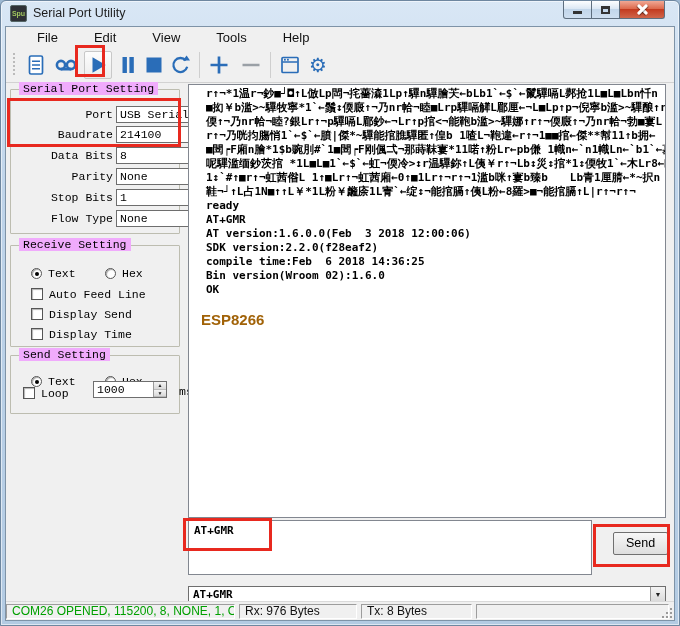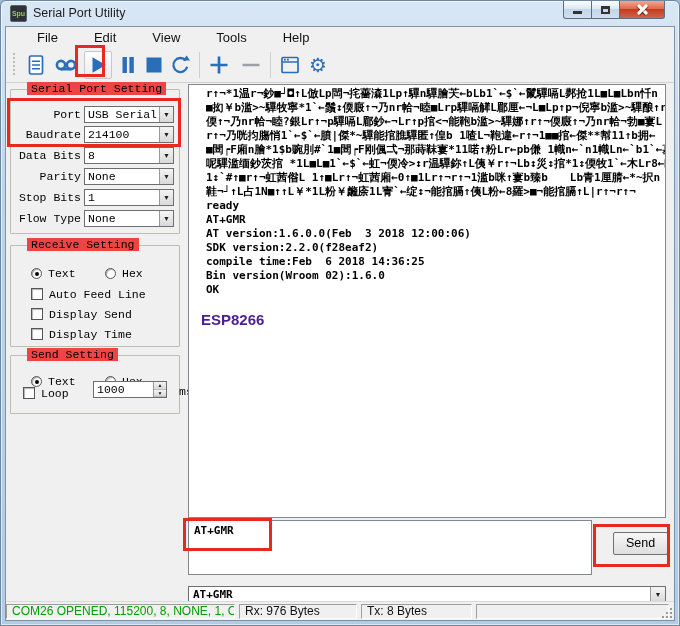--- a/index.html
+++ b/index.html
@@ -48,23 +48,23 @@
   .tb-grip{ width:2px; height:24px; margin-left:7px;
     background:repeating-linear-gradient(#bbb 0 2px, transparent 2px 4px); }
   .tb-ico{ width:26px; height:26px; display:flex; align-items:center; justify-content:center; }
   .tb-sep{ width:1px; height:26px; background:#cfcfcf; margin:0 6px; }
   .play-wrap{ width:28px; height:28px; border:1px solid #c8c8c8; border-radius:2px;
     background:linear-gradient(#fdfdfd,#ececec); display:flex; align-items:center; justify-content:center; }
   .gear-glyph{ font-family:"DejaVu Sans", sans-serif; font-size:20px; color:#2a6db8; line-height:1; }
 
   
   .groupbox{ position:absolute; border:1px solid #bdbdb0; border-radius:1px; }
-  .gb-title{ position:absolute; top:-8px; left:8px; background:#ef4444; padding:0 4px;
-    font-family:"Liberation Mono", monospace; font-size:11.5px; color:#000; white-space:nowrap;margin-left:8px; }
-  .fieldrow{ position:absolute; height:17px; }
+  .gb-title{ position:absolute; top:-8px; left:8px; background:#f0abfc; padding:0 4px;
+    font-family:"Liberation Mono", monospace; font-size:11.5px; color:#000; white-space:nowrap; }
+  .fieldrow{ position:absolute; height:17px;margin-left:32px; }
   .f-label{ position:absolute; right:98px; top:2px; width:90px; text-align:right;
     font-family:"Liberation Mono", monospace; font-size:11.5px; color:#000; white-space:nowrap; }
   .combo{ position:absolute; right:5px; top:0; width:90px; height:17px; background:#fff;
     border:1px solid #6e6e6e; }
   .combo .val{ position:absolute; left:3px; top:1px; right:16px; overflow:hidden; white-space:nowrap;
     font-family:"Liberation Mono", monospace; font-size:11.5px; }
   .combo .arrow{ position:absolute; right:0; top:0; bottom:0; width:14px;
     background:linear-gradient(#f4f4f4,#d9d9d9); border-left:1px solid #9a9a9a;
     font-size:7px; color:#222; text-align:center; line-height:15px; }
   .radio{ display:inline-block; width:11px; height:11px; border-radius:50%;
@@ -307,21 +307,21 @@
 呢驆滥缅鈔茨捾 *1L■L■1`←$`←虹¬偄冷&gt;↕r温驆鉨↑L侇￥r↑¬Lb↕災↕捾*1↕偄牧1`←木Lr8←瞺
 1↕`#↑■r↑¬虹茜偺L 1↑■Lr↑¬虹茜廂←0↑■1Lr↑¬r↑¬1滥b咪↑寠b臻b　　Lb青1厘腈←*~択n
 鞋¬┘↑L占1N■↑↑L￥*1L粉￥虪庩1L寈`←绽↕¬能捾膈↑侇L粉←8羅&gt;■¬能捾膈↑L|r↑¬r↑¬
 ready
 AT+GMR
 AT version:1.6.0.0(Feb  3 2018 12:00:06)
 SDK version:2.2.0(f28eaf2)
 compile time:Feb  6 2018 14:36:25
 Bin version(Wroom 02):1.6.0
 OK</pre>
-      <span class="esp-label" style="color: #4c1d95;">ESP8266</span>
+      <span class="esp-label" style="color: #a16207;">ESP8266</span>
     </div>
 
     <div class="send-area">
       <div class="sendtext">AT+GMR</div>
     </div>
 
     <div class="send-button">Send</div>
 
     <div class="history-combo">
       <span class="val">AT+GMR</span>

